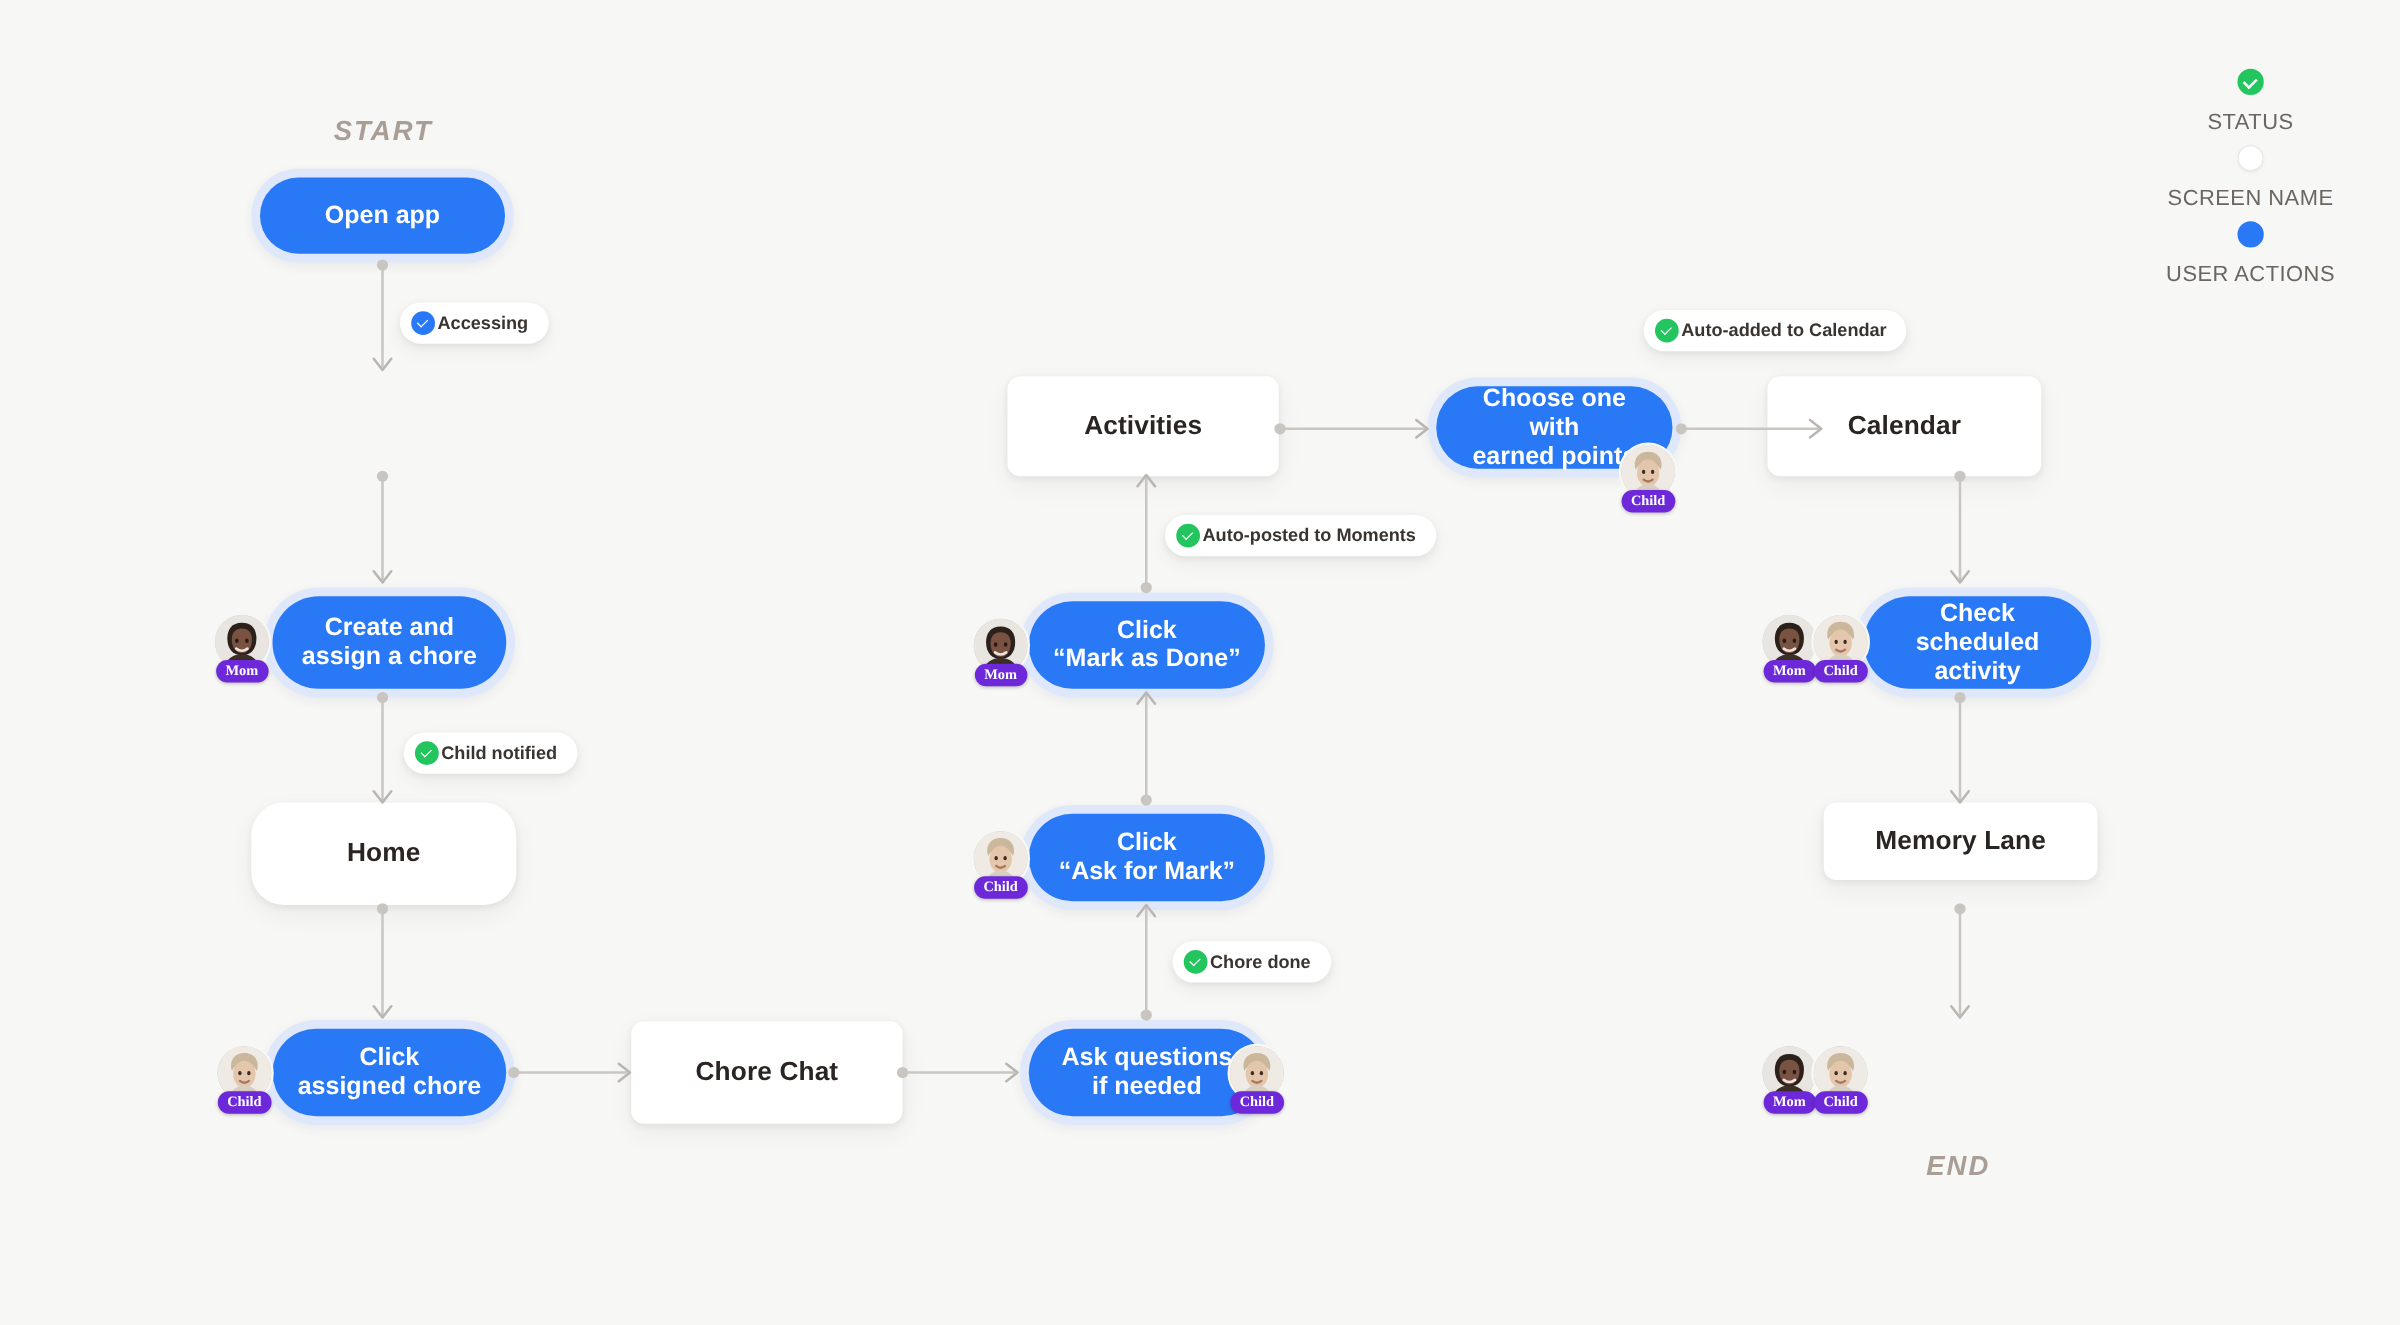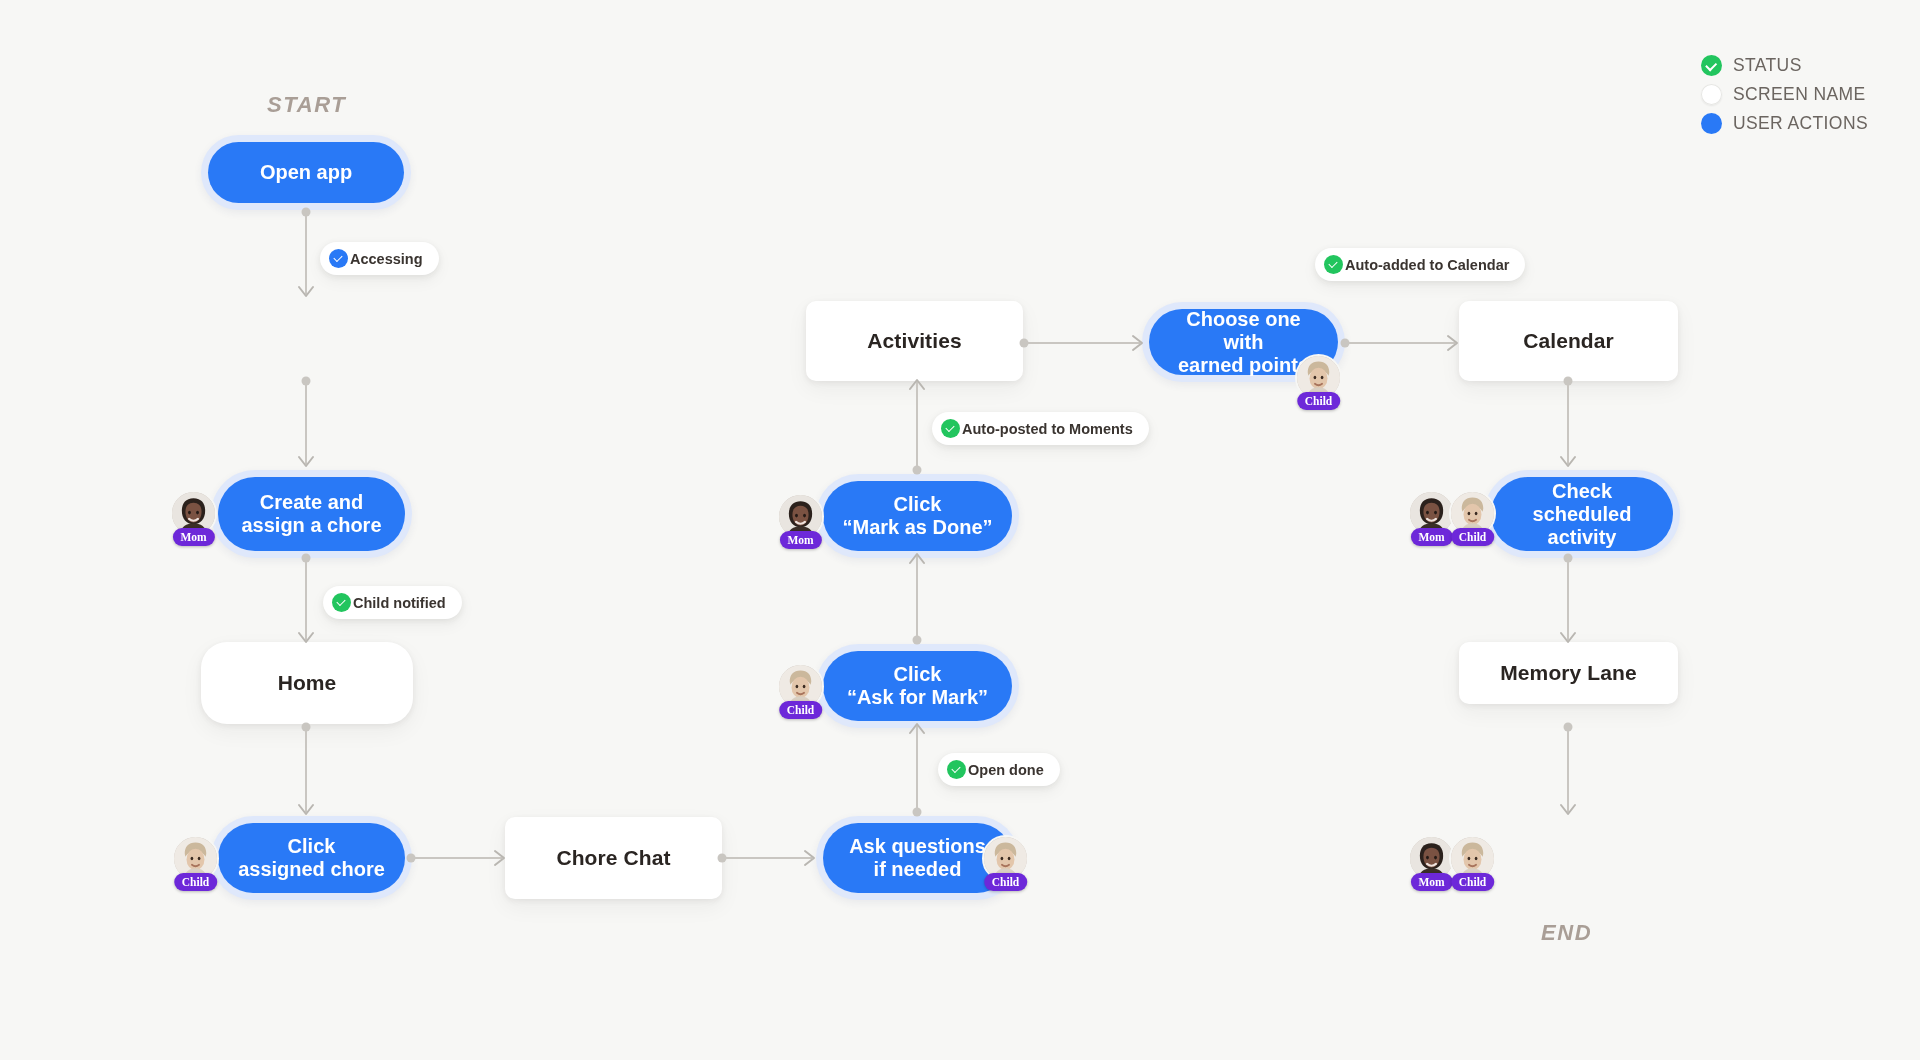--- a/index.html
+++ b/index.html
@@ -6,21 +6,21 @@
   html, body {
     width: 1920px; height: 1060px;
     background: #f7f7f5;
     font-family: "Liberation Sans", sans-serif;
     overflow: hidden;
   }
   #canvas { position: relative; width: 1920px; height: 1060px; }
 
   
   .legend { position: absolute; right: 52px; top: 55px; display: flex; flex-direction: column; gap: 8px; }
-  .legend-row { display: flex; align-items: center; gap: 11px; }
+  .legend-row { display: flex; align-items: center; gap: 11px; flex-direction: column; }
   .legend-dot { width: 21px; height: 21px; border-radius: 50%; flex: none; position: relative; }
   .legend-dot.status { background: #22c55e; }
   .legend-dot.screen { background: #ffffff; box-shadow: 0 0 0 1px #e6e6e3 inset, 0 1px 2px rgba(0,0,0,.07); }
   .legend-dot.action { background: #2979f6; }
   .legend-dot.status::after {
     content: ""; position: absolute; left: 5.5px; top: 6.5px;
     width: 8px; height: 4.5px; border-left: 2px solid #fff; border-bottom: 2px solid #fff;
     transform: rotate(-45deg);
   }
   .legend-label { font-size: 17.5px; letter-spacing: .4px; color: #6b6560; font-weight: 400; }
@@ -260,21 +260,21 @@
             <ellipse cx="28" cy="24" rx="1.5" ry="1.9" fill="#3b2b22"></ellipse>
             <path d="M20 31c2.5 2 5.5 2 8 0" stroke="#a8745c" stroke-width="2" fill="none" stroke-linecap="round"></path>
           </svg>
       </div>
       <span class="avatar-tag">Child</span>
     </div>
   </div>
 
   <div class="status-badge" style="left:938px; top:753px;">
     <span class="status-check green"></span>
-    <span class="status-text">Open done</span>
+    <span class="status-text">Chore done</span>
   </div>
 
   <div class="node action-node" style="left:816px; top:644px; width:203px; height:84px;">
     <div class="action-inner">Click
 “Ask for Mark”</div>
   </div>
   <div class="avatars" style="left:777px; top:663px;">
     <div class="avatar-wrap">
       <div class="avatar">
         <svg viewBox="0 0 48 48">
@@ -340,21 +340,21 @@
       </div>
       <span class="avatar-tag">Child</span>
     </div>
   </div>
 
   <div class="status-badge" style="left:1315px; top:248px;">
     <span class="status-check green"></span>
     <span class="status-text">Auto-added to Calendar</span>
   </div>
 
-  <div class="node screen-node" style="left:1459px; top:301px; width:219px; height:80px;">
+  <div class="node screen-node" style="left:1414px; top:301px; width:219px; height:80px;">
     <span>Calendar</span>
   </div>
 
   <div class="node action-node" style="left:1484px; top:470px; width:196px; height:88px;">
     <div class="action-inner">Check scheduled
 activity</div>
   </div>
   <div class="avatars" style="left:1408px; top:490px;">
     <div class="avatar-wrap behind">
       <div class="avatar">

